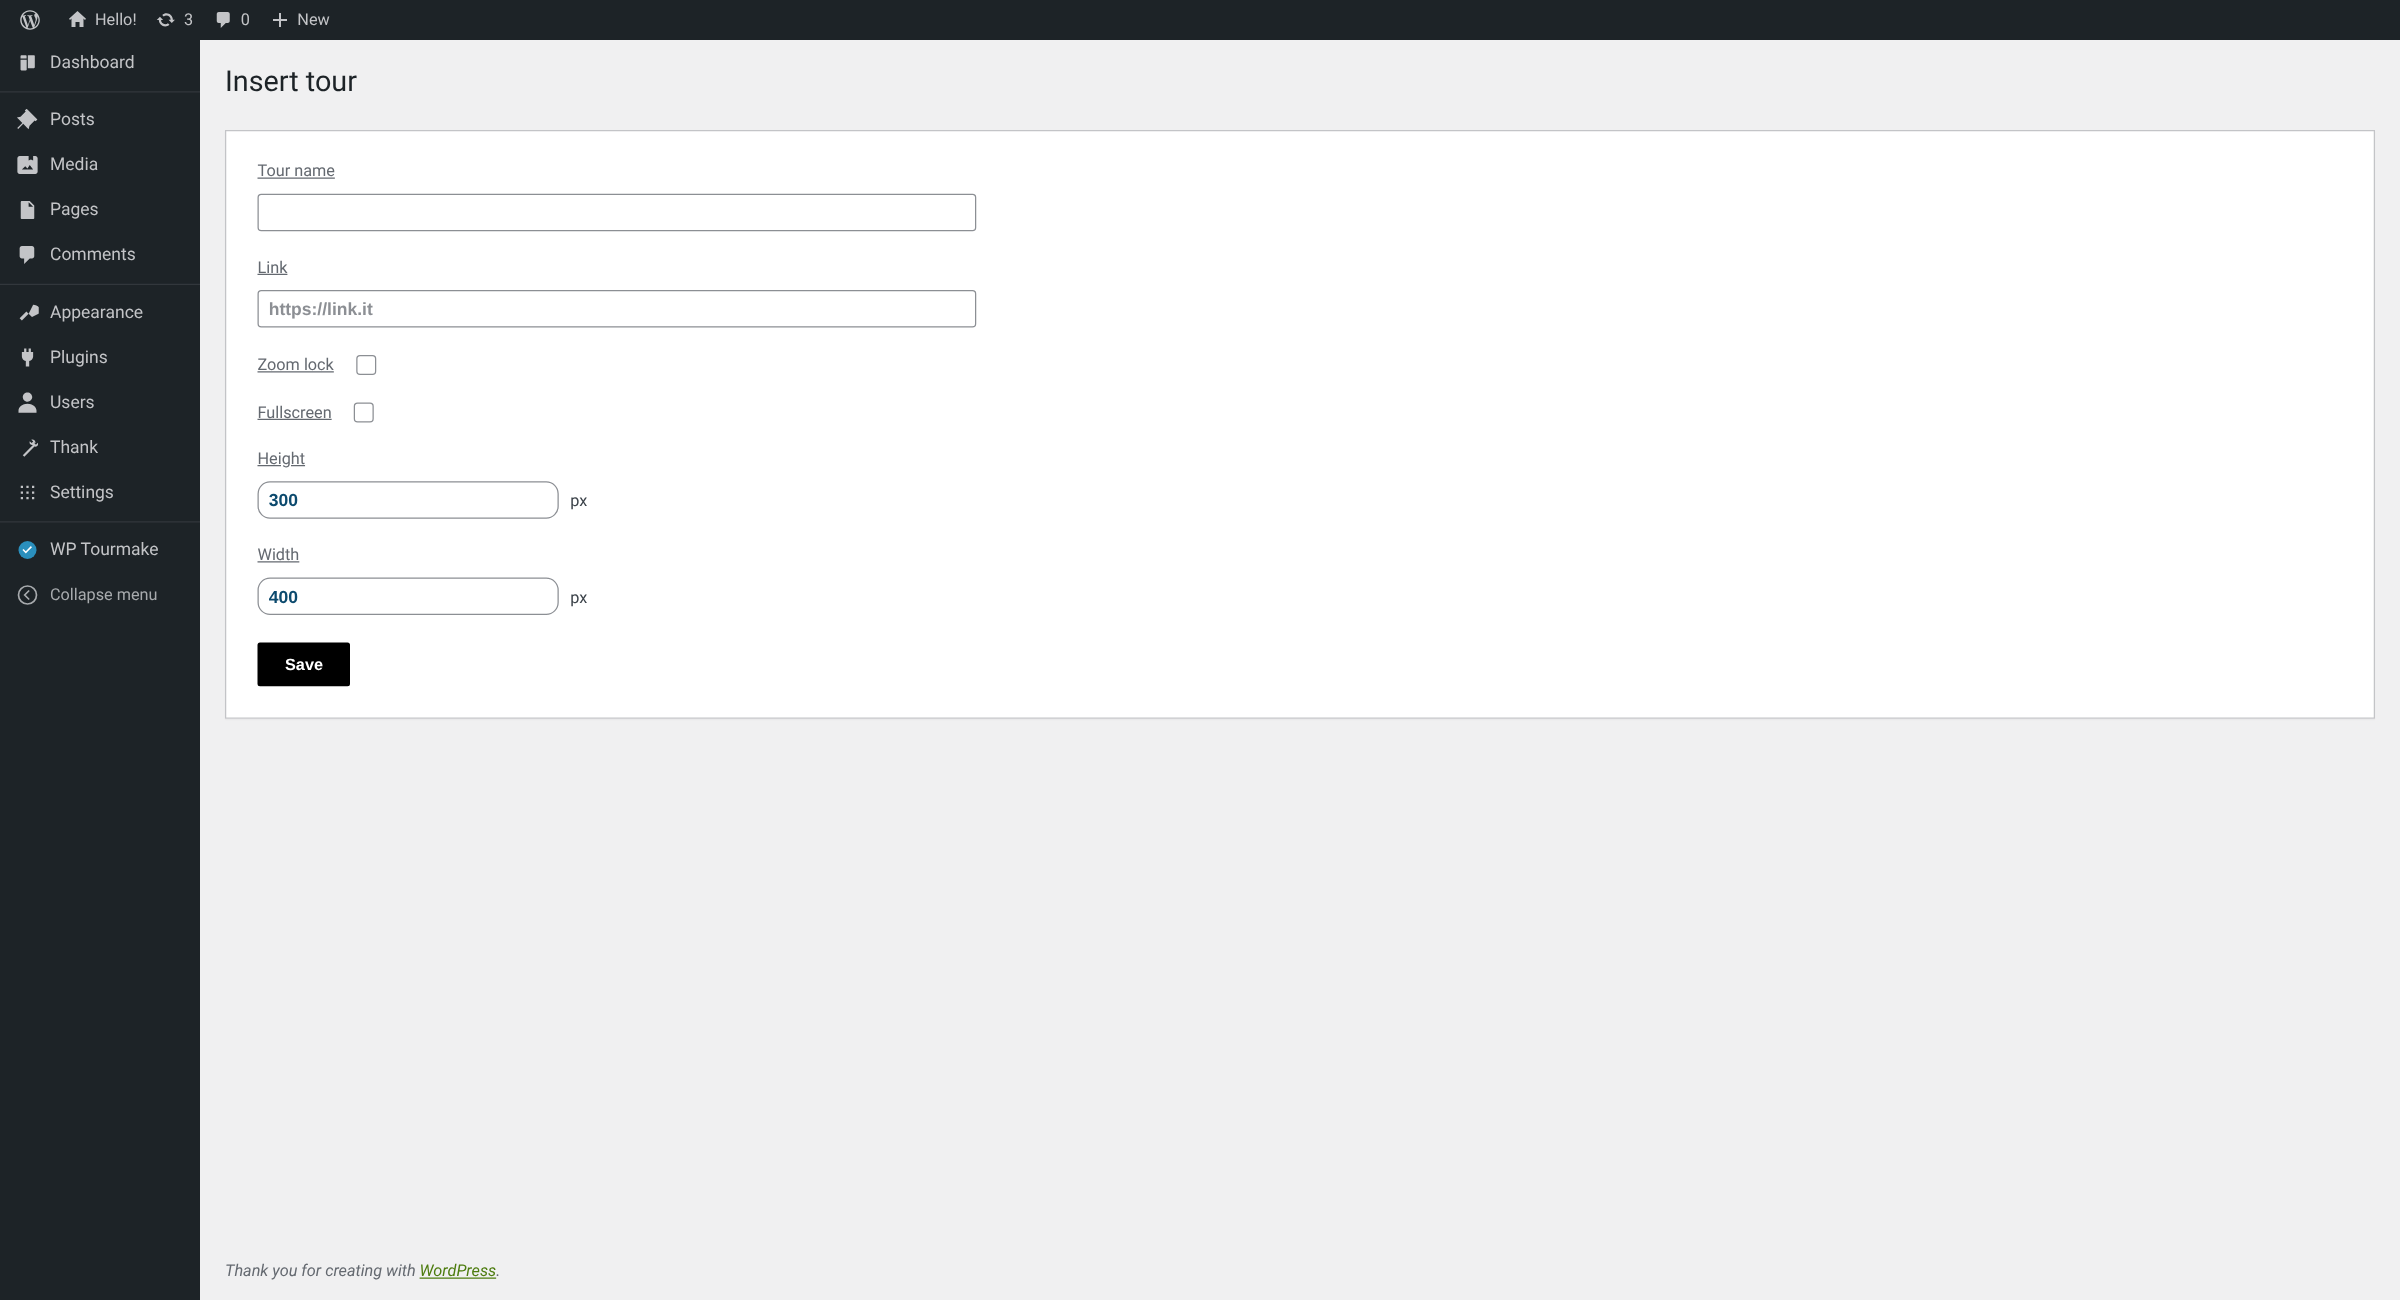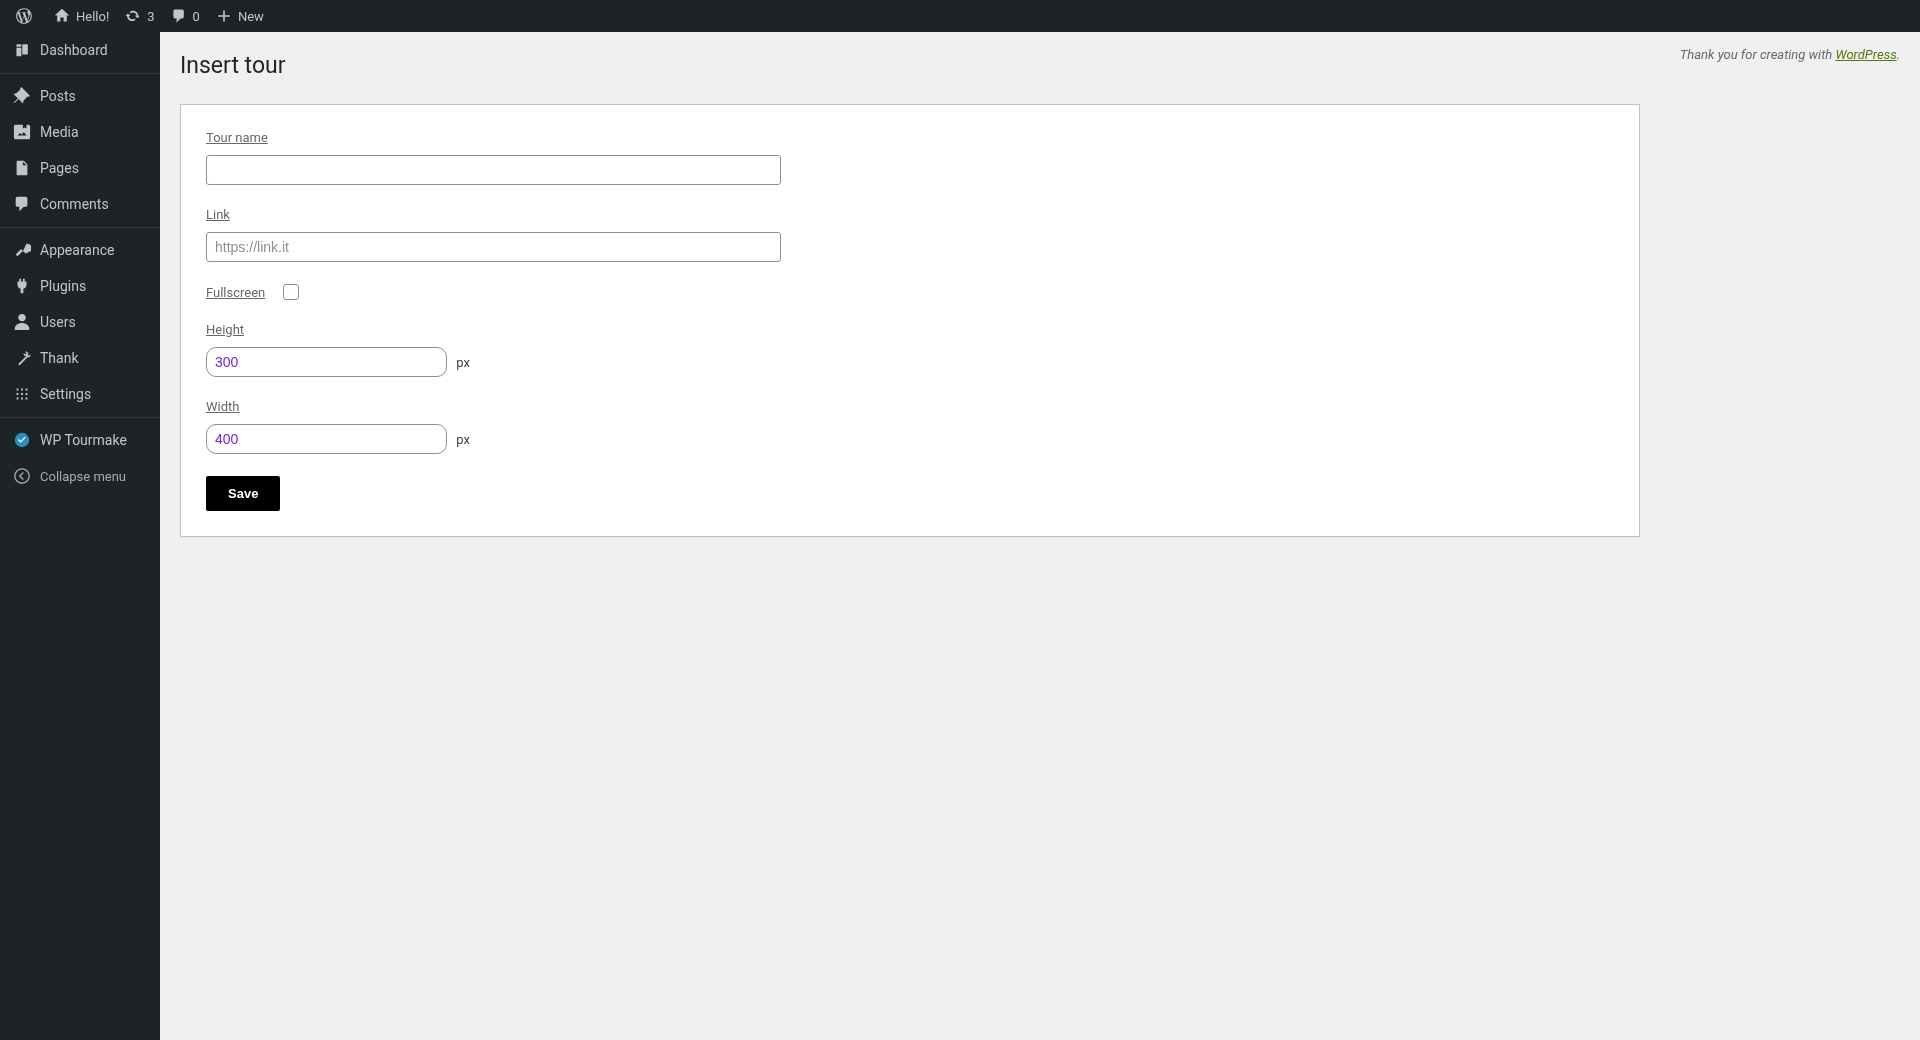--- a/index.html
+++ b/index.html
@@ -62,21 +62,21 @@
     flex-shrink: 0;
   }
   .sidebar .menu-icon svg { width: 18px; height: 18px; fill: currentColor; }
 
   
   .content {
     margin-left: 160px;
     padding-top: 32px;
     min-height: 100vh;
     display: flex;
-    flex-direction: row;
+    flex-direction: column;
   }
   .wrap {
     padding: 0 20px 20px 20px;
     flex: 1;
   }
   .page-title {
     font-size: 23px;
     font-weight: 400;
     color: #1d2327;
     padding: 20px 0 10px 0;
@@ -106,22 +106,23 @@
     background: #fff;
     cursor: pointer;
   }
   input[type=text] {
     width: 575px;
     height: 30px;
     padding: 0 8px;
     border: 1px solid #8c8f94;
     border-radius: 3px;
     font-size: 14px;
-    color: #6d28d9;
+    color: #0c4a6e;
     background: #fff;
+    font-weight: bold;
   }
   input[type=text].narrow { width: 241px; border-radius: 10px; }
   input[type=text]::placeholder { color: #8c8f94; }
   .unit { margin-left: 6px; color: #3c434a; font-size: 13px; }
   .btn-primary {
     display: inline-block;
     background: #000000;
     color: #fff;
     border: none;
     padding: 10px 22px;
@@ -299,20 +300,24 @@
       <div class="form-row">
         <label>Tour name</label>
         <input type="text" value="" style="">
       </div>
 
       <div class="form-row">
         <label>Link</label>
         <input type="text" placeholder="https://link.it" style="">
       </div>
 
+      <div class="form-row inline">
+        <label>Zoom lock</label>
+        <input type="checkbox" style="">
+      </div>
 
       <div class="form-row inline">
         <label>Fullscreen</label>
         <input type="checkbox" style="">
       </div>
 
       <div class="form-row">
         <label>Height</label>
         <input type="text" class="narrow" value="300" style="">
         <span class="unit">px</span>

